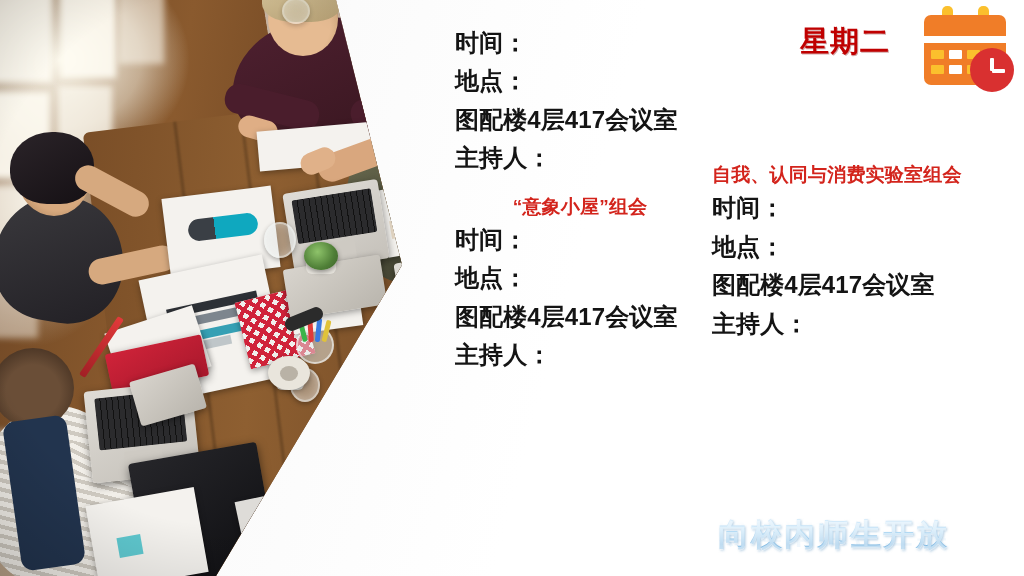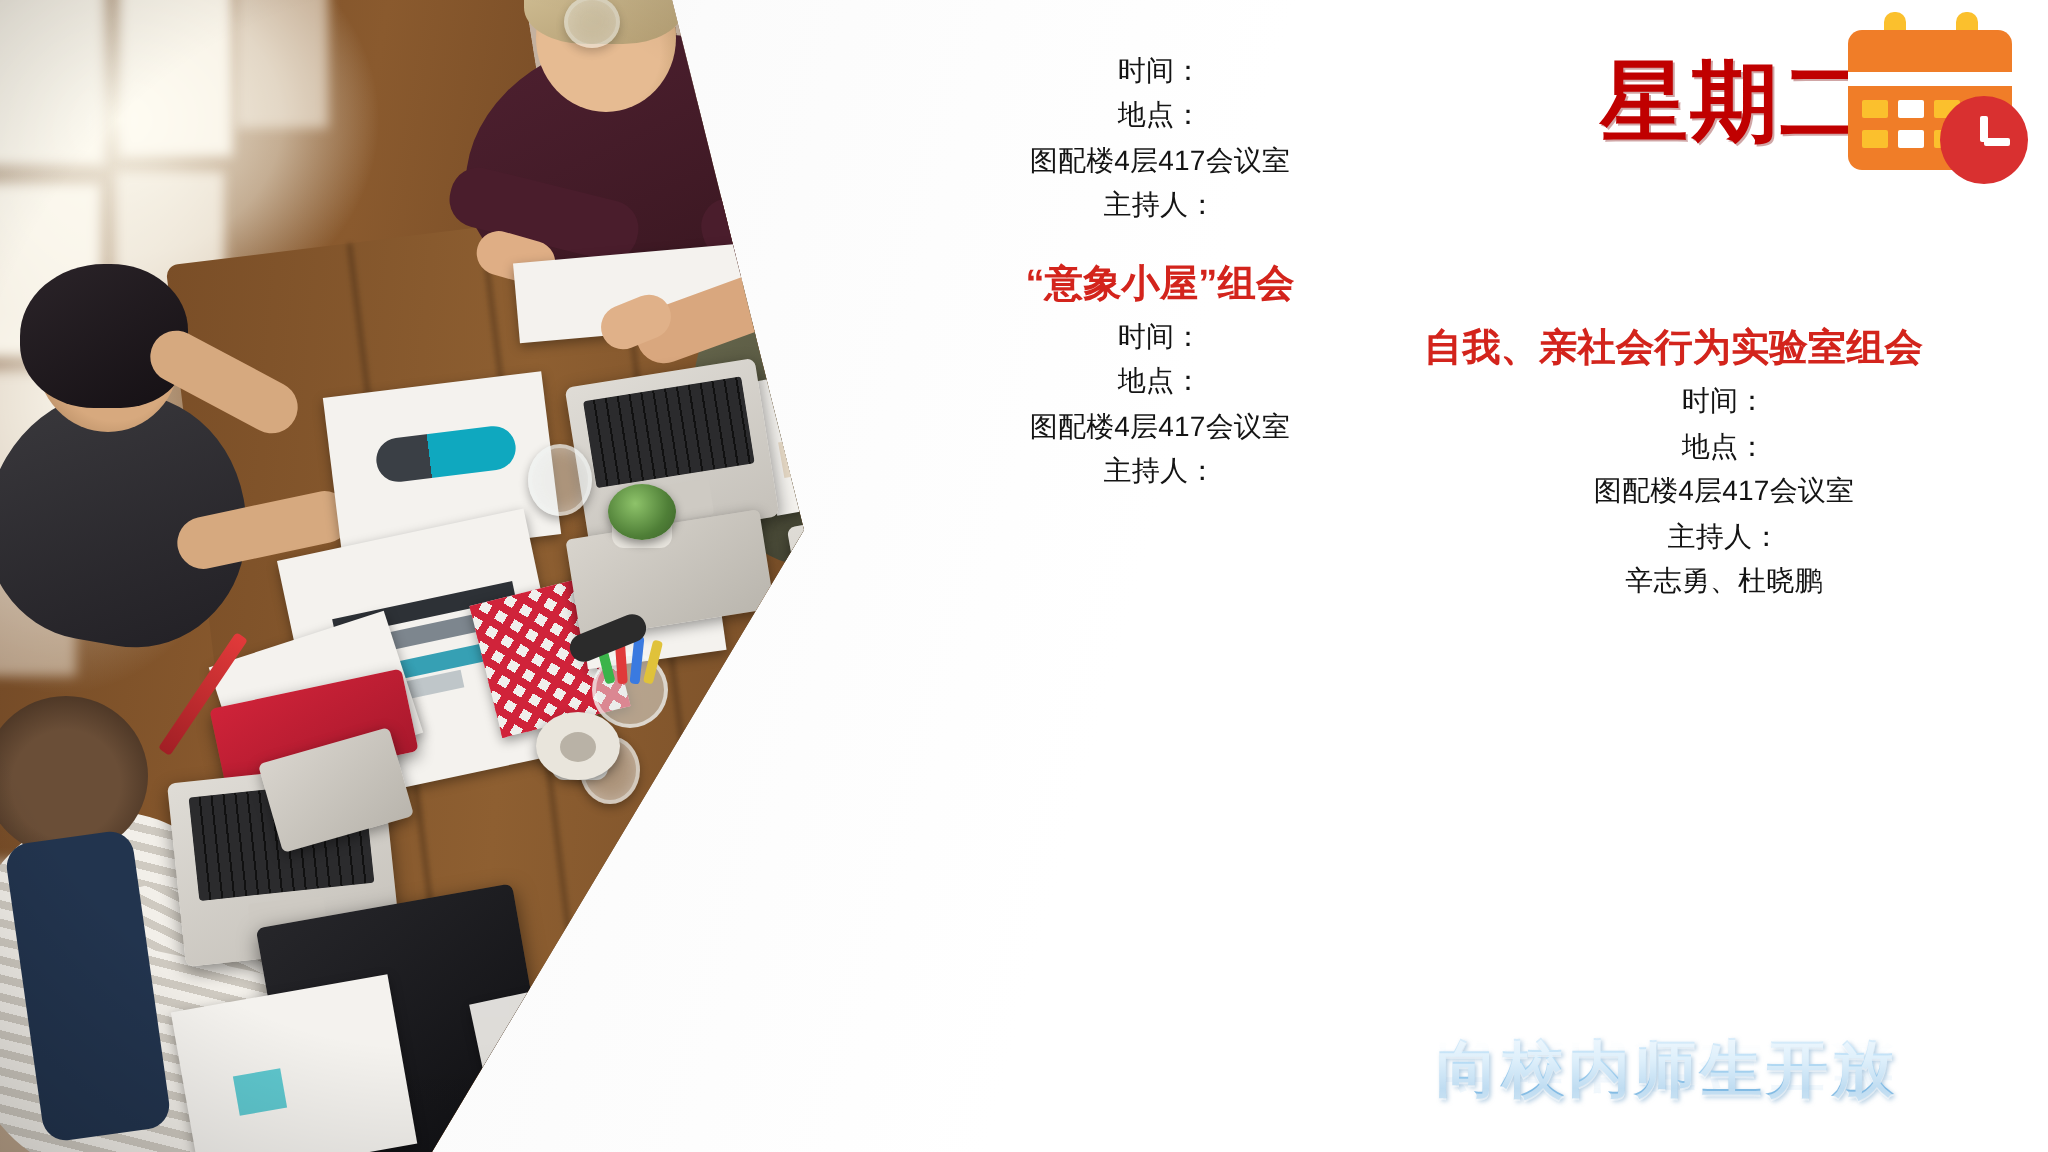--- a/index.html
+++ b/index.html
@@ -159,36 +159,35 @@
     font-weight: bold;
     font-size: 19px;
     line-height: 1.55;
     white-space: nowrap;
     letter-spacing: 0.2px;
   }
   .group-title.centered { text-align: center; }
 
   .line {
     color: #141414;
-    font-weight: normal;
-    font-size: 14px;
+    font-weight: bold;
+    font-size: 24px;
     line-height: 1.60;
     white-space: nowrap;
     letter-spacing: 0.1px;
-    text-align: center;
   }
 
   .spacer-sm { height: 14px; }
 
   
   #weekday {
     position: absolute;
     left: 800px;
     top: 22px;
-    font-size: 44px;
+    font-size: 29px;
     font-weight: bold;
     color: #c00000;
     letter-spacing: 1px;
     text-shadow: 1px 1px 0 rgba(120,0,0,0.35);
     white-space: nowrap;
   }
 
   
   #cal-icon {
     position: absolute;
@@ -449,26 +448,25 @@
         <div class="group-title centered">“意象小屋”组会</div>
         <div class="line">时间：</div>
         <div class="line">地点：</div>
         <div class="line">图配楼4层417会议室</div>
         <div class="line">主持人：</div>
       </div>
     </div>
 
     <div class="col-right">
       <div>
-        <div class="group-title">自我、亲社会行为实验室组会</div>
+        <div class="group-title">自我、认同与消费实验室组会</div>
         <div class="line">时间：</div>
         <div class="line">地点：</div>
         <div class="line">图配楼4层417会议室</div>
         <div class="line">主持人：</div>
-        <div class="line">辛志勇、杜晓鹏</div>
       </div>
     </div>
 
     <div id="open-notice-reflection">向校内师生开放</div>
     <div id="open-notice">向校内师生开放</div>
 
   </div>
 </div>
 
 </body></html>

